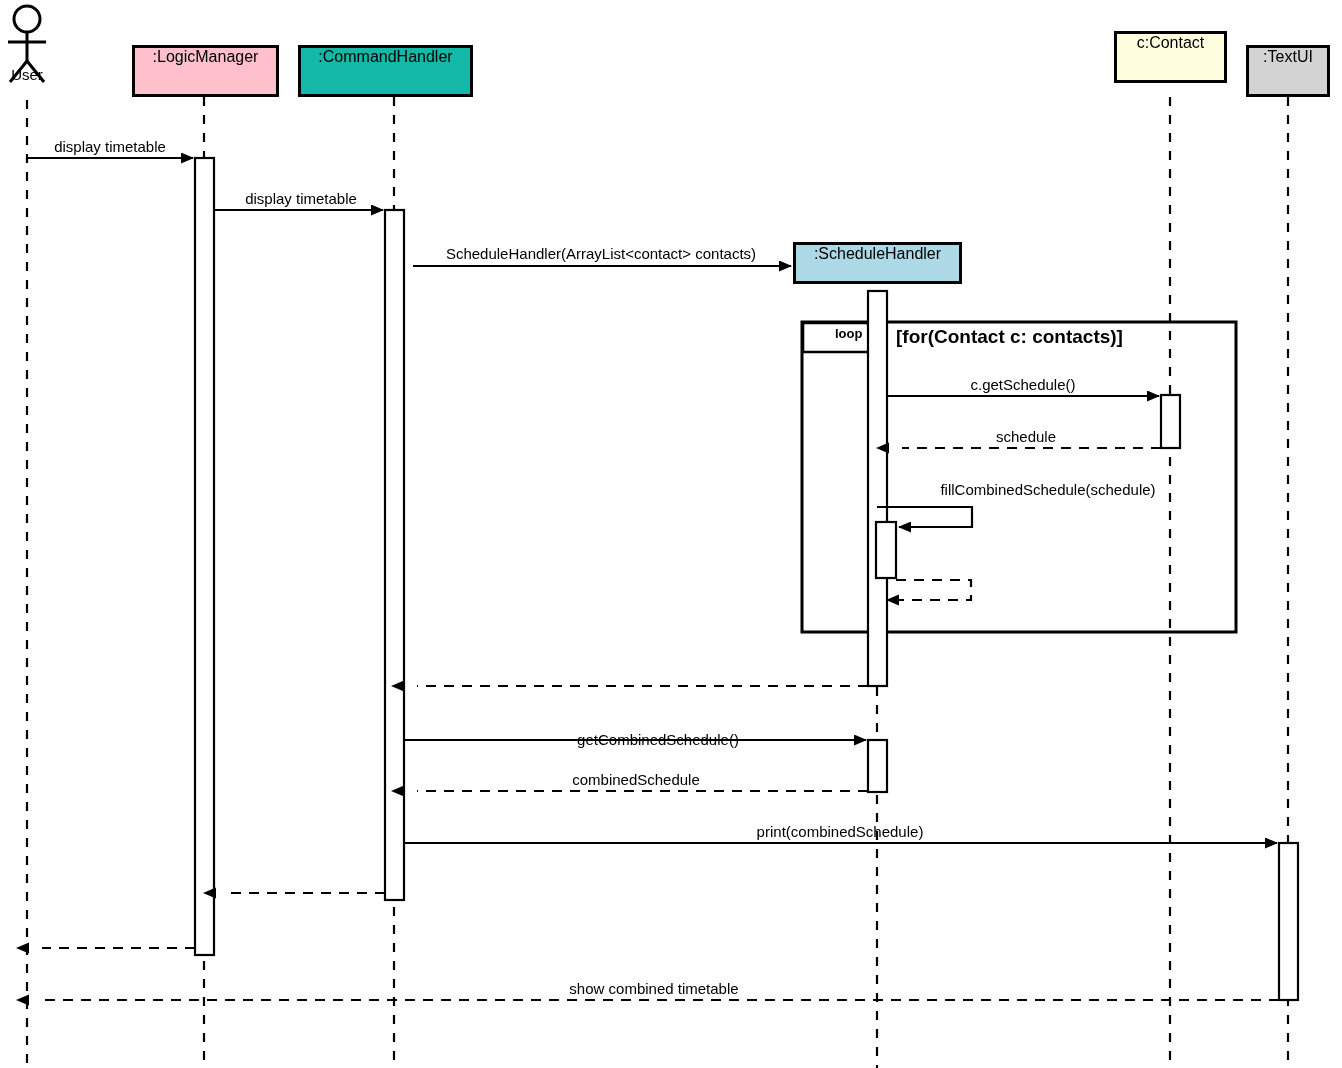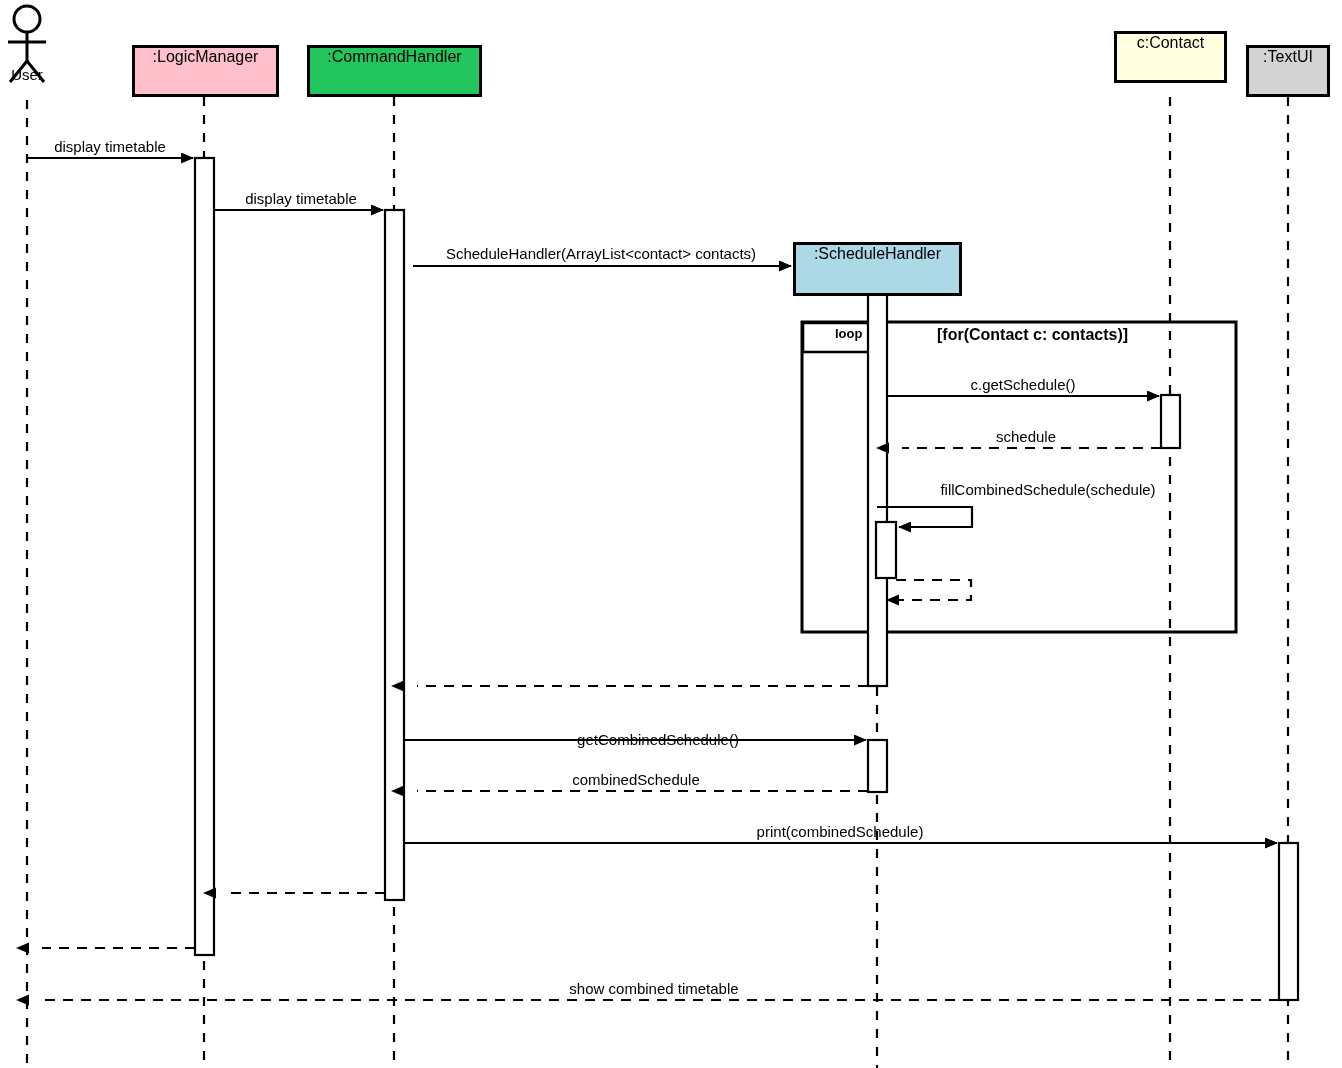--- a/index.html
+++ b/index.html
@@ -40,23 +40,22 @@
     text-align: center;
   }
   .frag-tag {
     position: absolute;
     font-size: 13px;
     font-weight: bold;
     margin-left: 15px;
   }
   .frag-guard {
     position: absolute;
-    font-size: 16px;
+    font-size: 19px;
     font-weight: bold;
-    margin-left: 41px;
   }
 </style>
 </head>
 <body>
 
 <div id="canvas">
 
   <svg id="diagram" width="1342" height="1068">
     <defs>
       <marker id="solidArrow" markerWidth="13" markerHeight="11" refX="12" refY="5.5" orient="auto" markerUnits="userSpaceOnUse">
@@ -136,25 +135,25 @@
       <path d="M29,994.5  L16,1000 L29,1005.5 Z"></path>
     </g>
   </svg>
 
   <div class="actor-label" style="left:27px; top:66px;">User</div>
 
   <div class="pbox" style="left:132px; top:45px; width:147px; height:52px; background:#ffc0cb;">
     <span>:LogicManager</span>
   </div>
 
-  <div class="pbox" style="left:307px; top:45px; width:175px; height:52px; background:#22c55e;">
+  <div class="pbox" style="left:298px; top:45px; width:175px; height:52px; background:#14b8a6;">
     <span>:CommandHandler</span>
   </div>
 
-  <div class="pbox" style="left:793px; top:242px; width:169px; height:54px; background:#add8e6;">
+  <div class="pbox" style="left:793px; top:242px; width:169px; height:42px; background:#add8e6;">
     <span>:ScheduleHandler</span>
   </div>
 
   <div class="pbox" style="left:1114px; top:31px; width:113px; height:52px; background:#ffffe0;">
     <span>c:Contact</span>
   </div>
 
   <div class="pbox" style="left:1246px; top:45px; width:84px; height:52px; background:#d3d3d3;">
     <span>:TextUI</span>
   </div>

